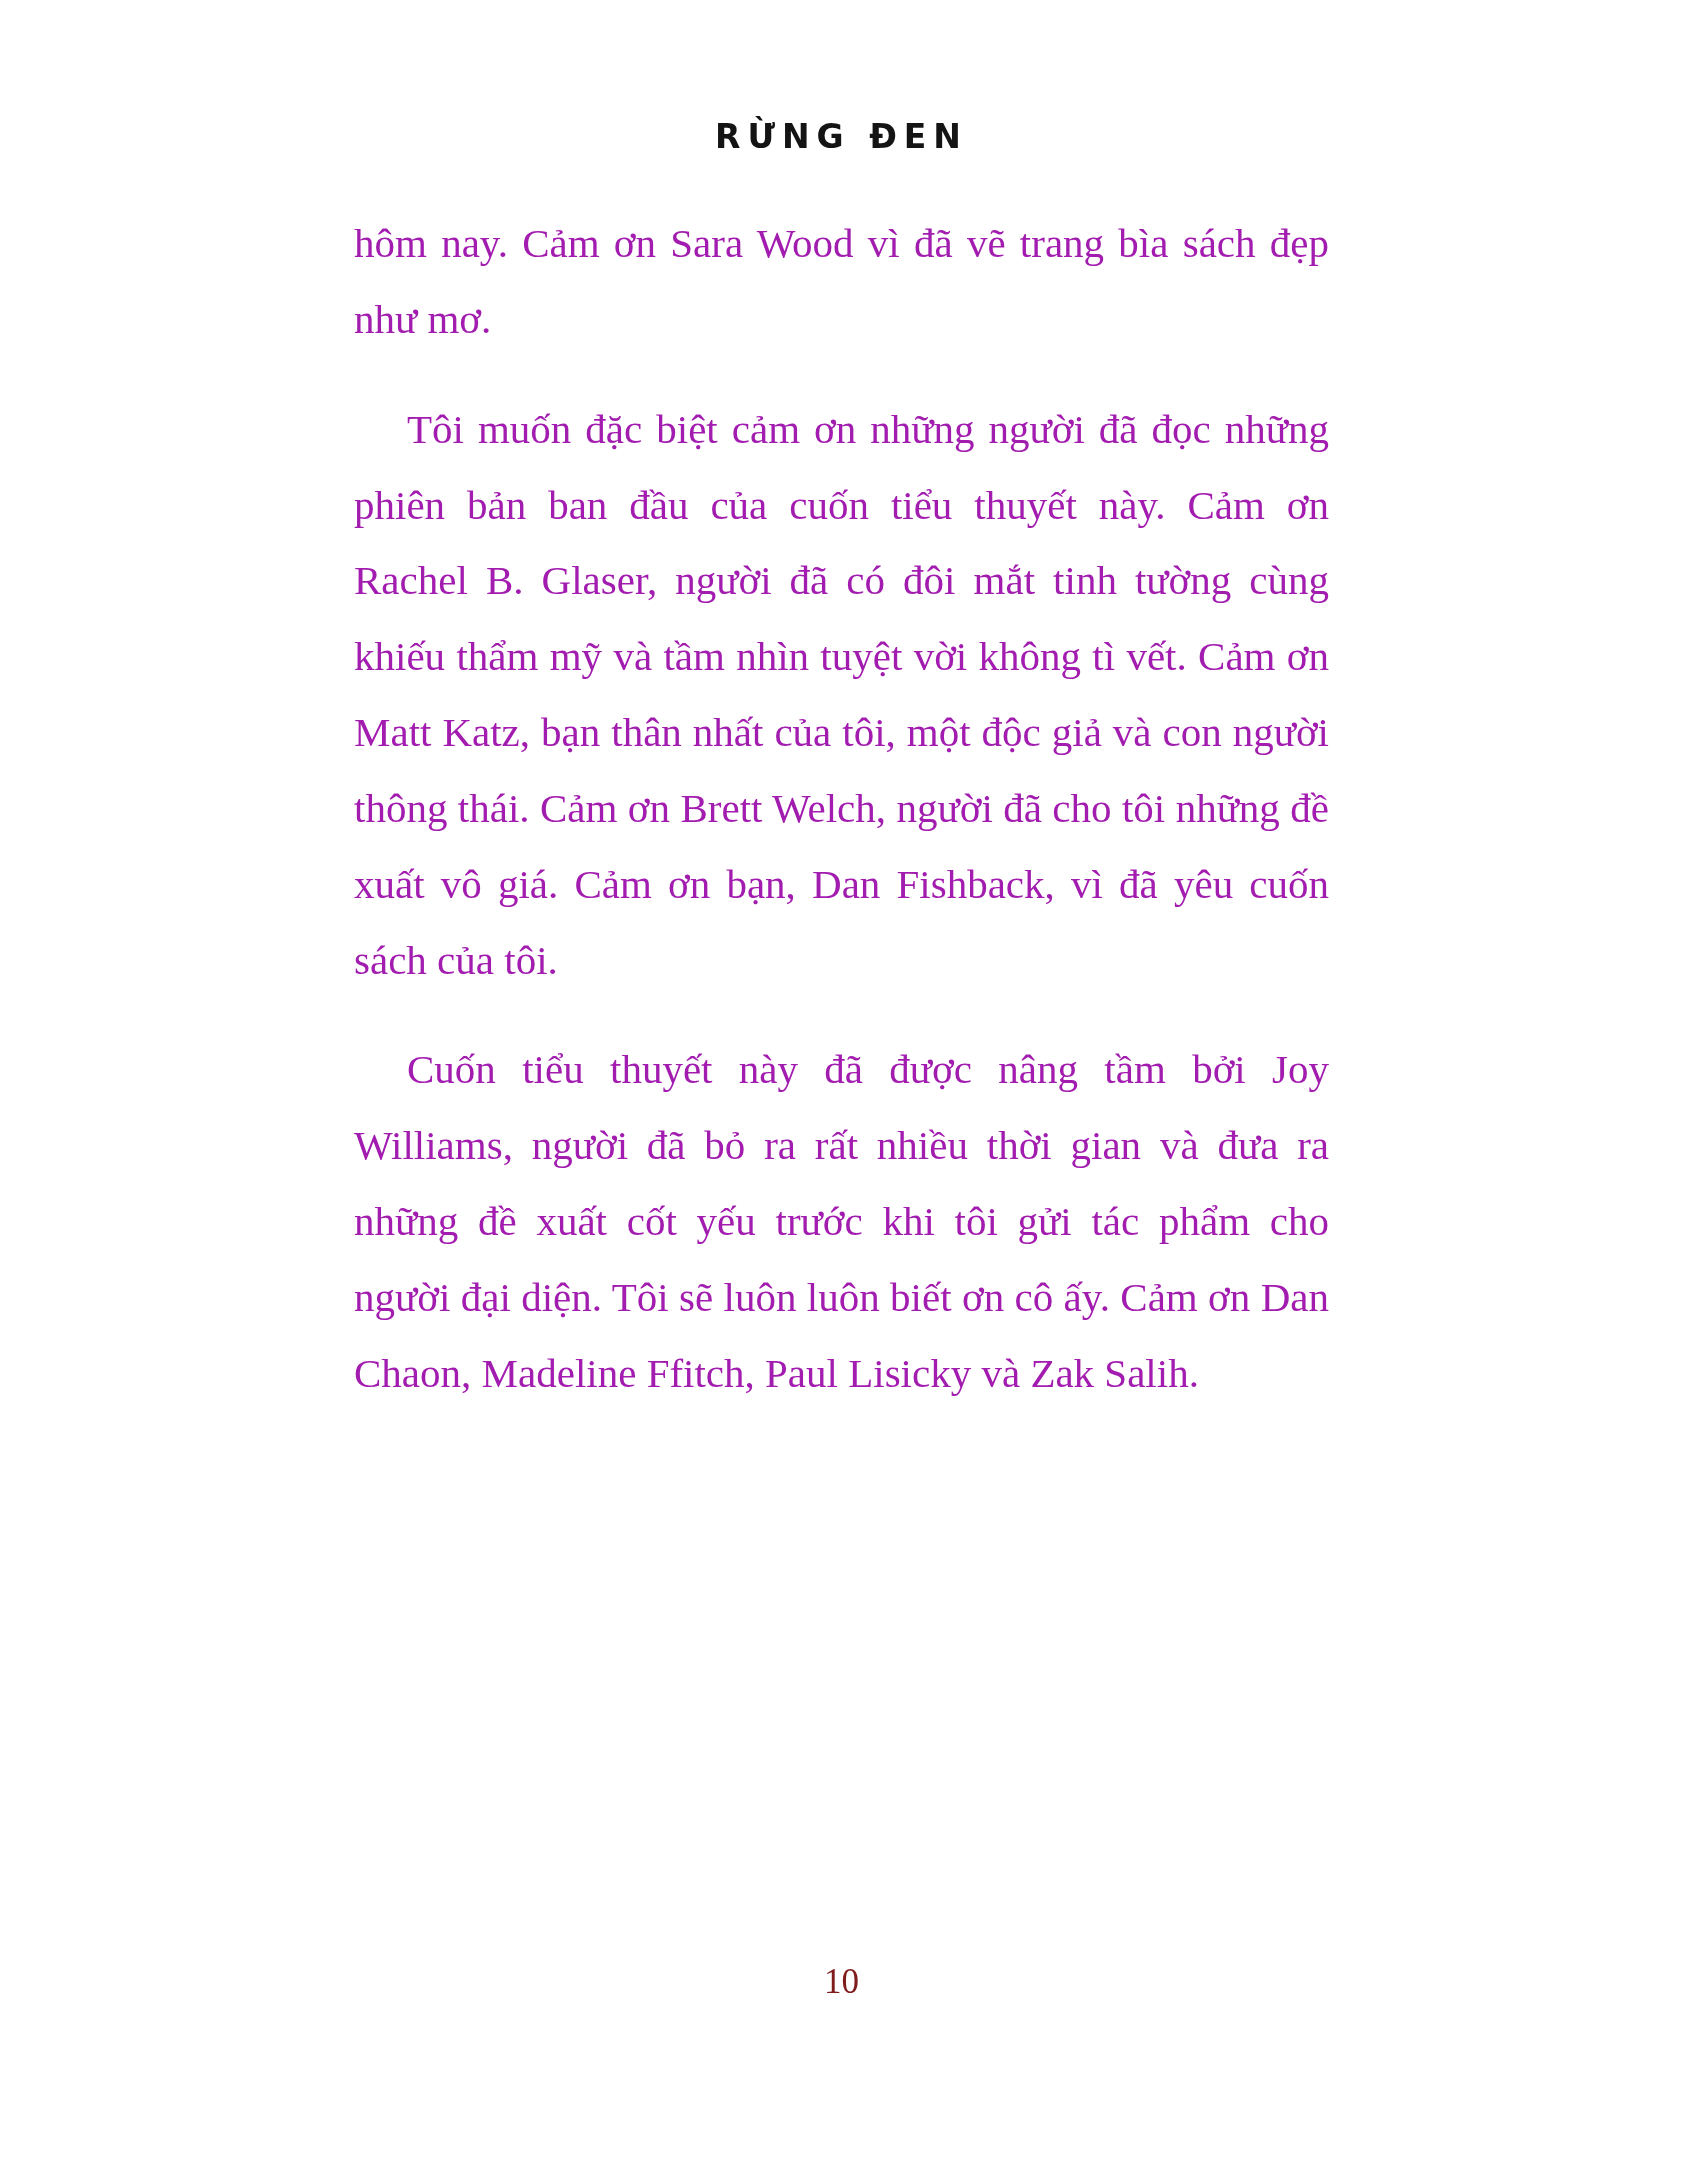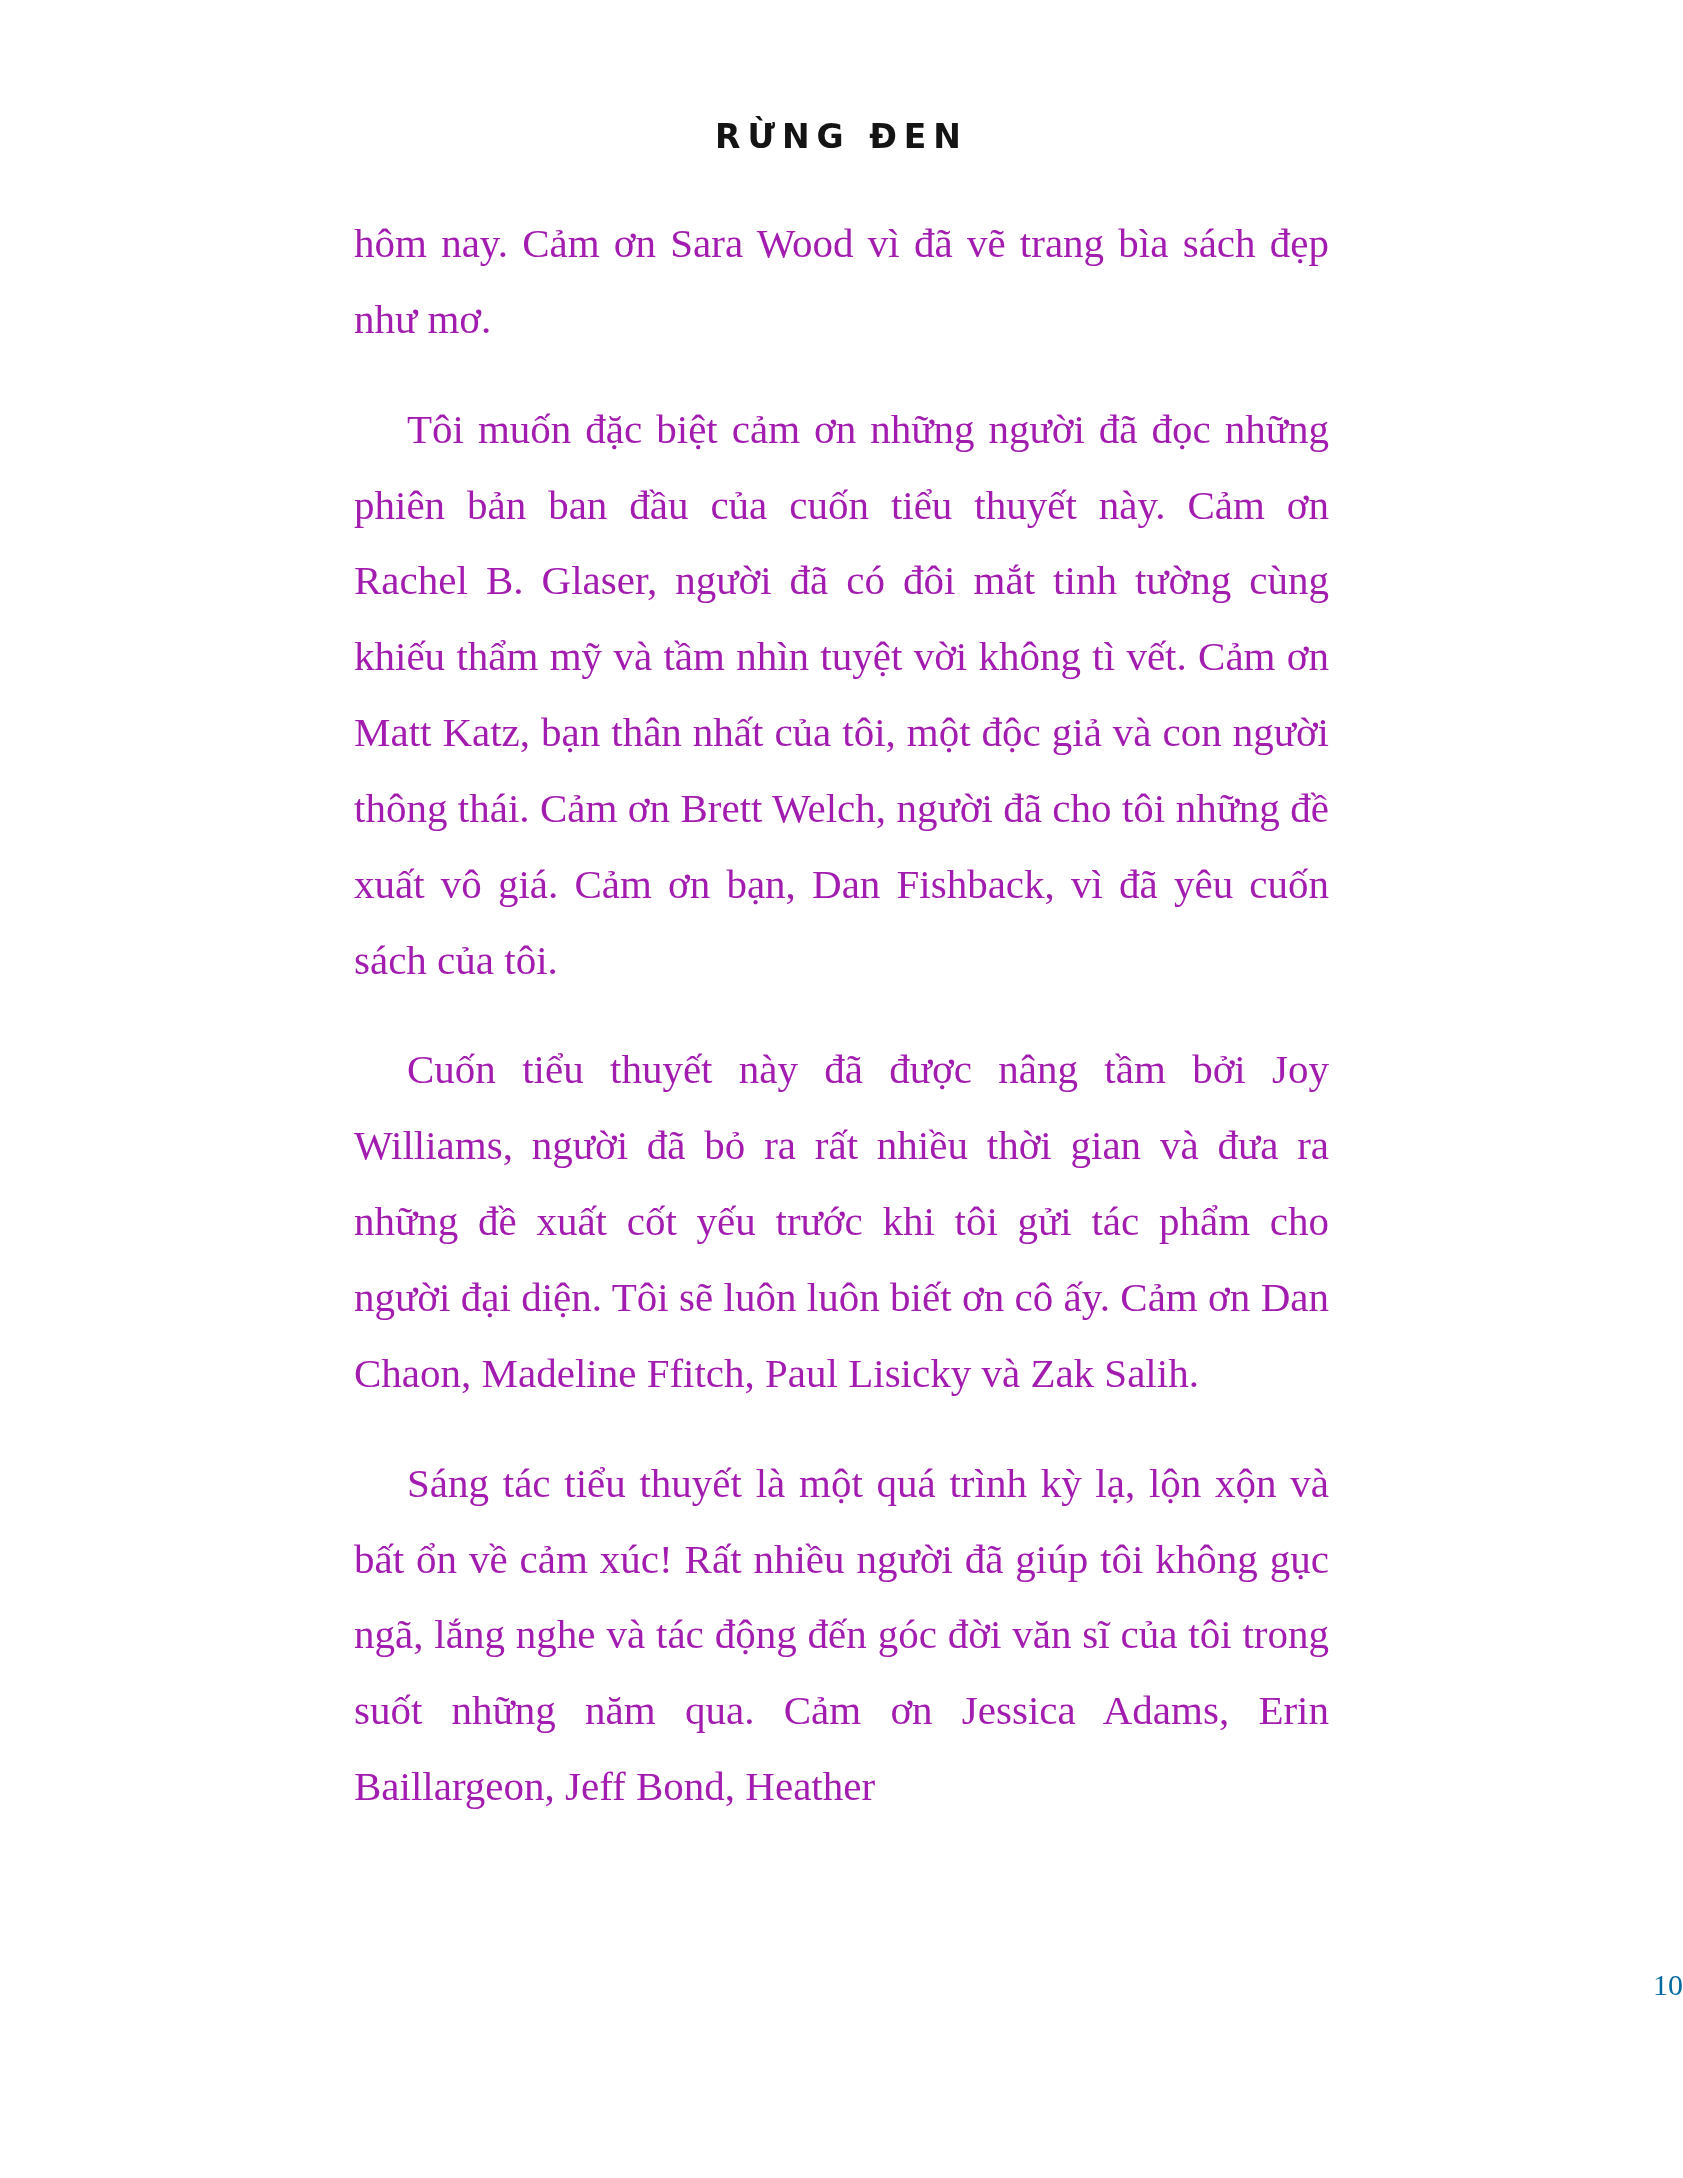--- a/index.html
+++ b/index.html
@@ -48,36 +48,35 @@
     text-indent: 53px;
   }
   .text-block p.continuation {
     text-indent: 0;
   }
   .page-number {
     position: absolute;
     bottom: 176px;
     left: 0;
     width: 100%;
-    text-align: right;
+    text-align: center;
     font-family: "Liberation Serif", "DejaVu Serif", serif;
-    font-size: 30px;
-    color: #0369a1;
+    font-size: 35px;
+    color: #7f1d1d;
   }
 </style>
 </head>
 <body>
 
 <div class="page">
 
   <div class="running-head">RỪNG ĐEN</div>
 
   <div class="text-block">
     <p class="continuation">hôm nay. Cảm ơn Sara Wood vì đã vẽ trang bìa sách đẹp như mơ.</p>
     <p>Tôi muốn đặc biệt cảm ơn những người đã đọc những phiên bản ban đầu của cuốn tiểu thuyết này. Cảm ơn Rachel B. Glaser, người đã có đôi mắt tinh tường cùng khiếu thẩm mỹ và tầm nhìn tuyệt vời không tì vết. Cảm ơn Matt Katz, bạn thân nhất của tôi, một độc giả và con người thông thái. Cảm ơn Brett Welch, người đã cho tôi những đề xuất vô giá. Cảm ơn bạn, Dan Fishback, vì đã yêu cuốn sách của tôi.</p>
     <p>Cuốn tiểu thuyết này đã được nâng tầm bởi Joy Williams, người đã bỏ ra rất nhiều thời gian và đưa ra những đề xuất cốt yếu trước khi tôi gửi tác phẩm cho người đại diện. Tôi sẽ luôn luôn biết ơn cô ấy. Cảm ơn Dan Chaon, Madeline Ffitch, Paul Lisicky và Zak Salih.</p>
-    <p>Sáng tác tiểu thuyết là một quá trình kỳ lạ, lộn xộn và bất ổn về cảm xúc! Rất nhiều người đã giúp tôi không gục ngã, lắng nghe và tác động đến góc đời văn sĩ của tôi trong suốt những năm qua. Cảm ơn Jessica Adams, Erin Baillargeon, Jeff Bond, Heather</p>
   </div>
 
   <div class="page-number">10</div>
 
 </div>
 
 
 </body></html>

